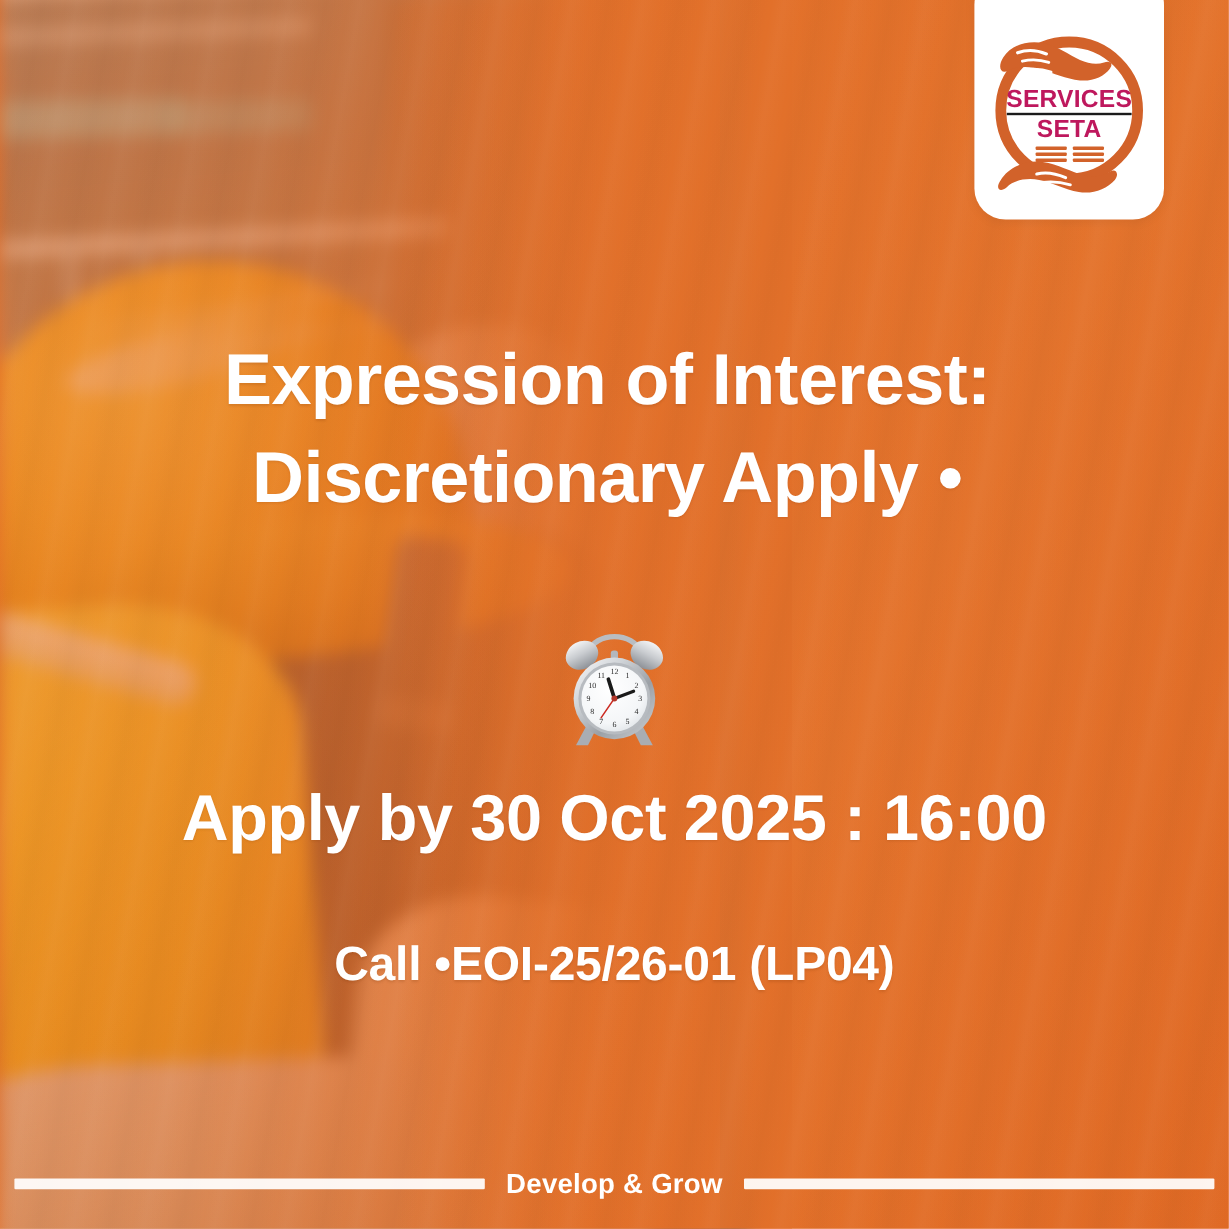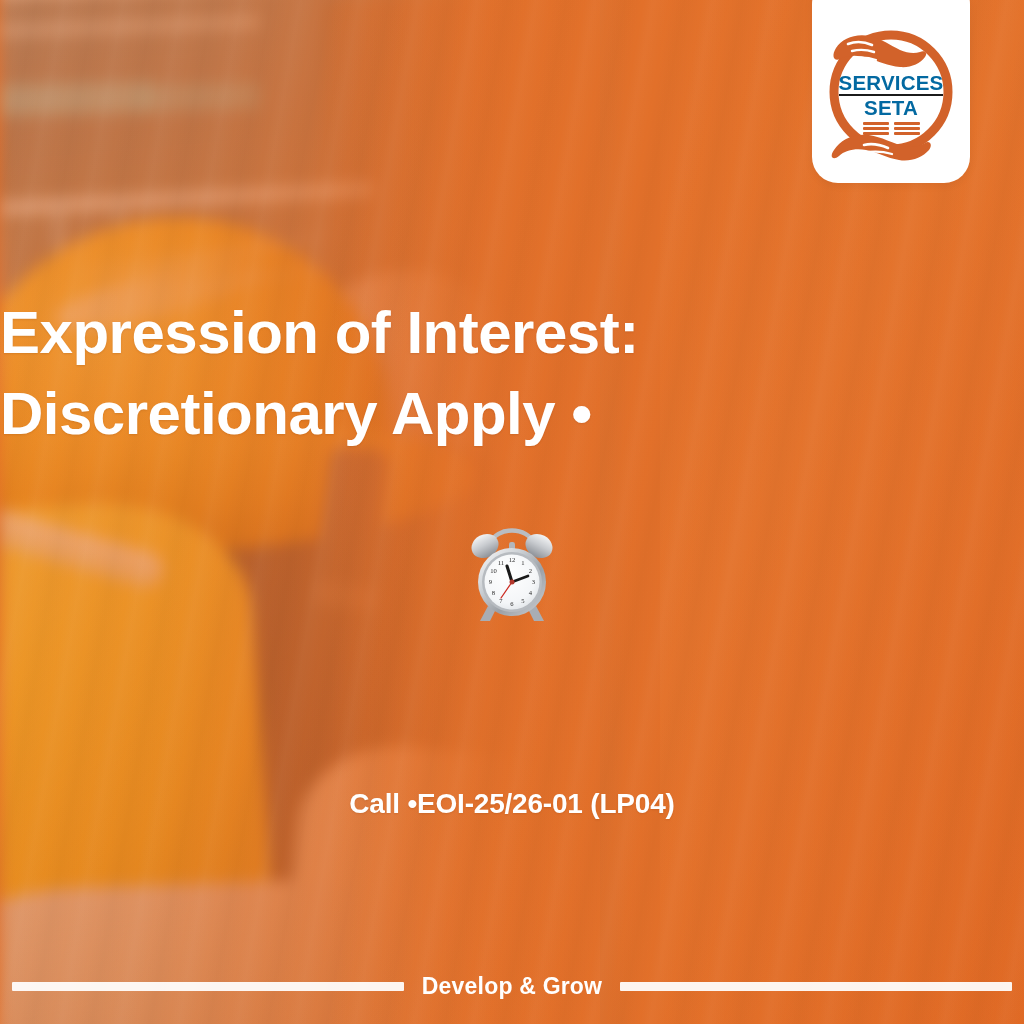--- a/index.html
+++ b/index.html
@@ -218,21 +218,21 @@
     position: absolute;
     left: 0; top: 22px;
     width: 158px; height: 183px;
   }
   .logo-svg { display:block; width: 158px; height: 183px; }
   .logo-word {
     position: absolute;
     left: 0; top: 72px;
     width: 158px;
     text-align: center;
-    color: #0369a1;
+    color: #be185d;
     font-family: "Liberation Sans", sans-serif;
     font-weight: bold;
     font-size: 20.5px;
     letter-spacing: 0.2px;
     line-height: 21px;
   }
   .logo-word .wl1 {
     display: inline-block;
     border-bottom: 2.6px solid #1b1b1b;
     padding-bottom: 1px;
@@ -250,22 +250,23 @@
   
   .content {
     position: absolute;
     inset: 0;
     z-index: 5;
   }
 
   .headline {
     position: absolute;
     left: 0;
-    top: 292px;
+    top: 276px;
     width: 1012px;
+    text-align: center;
     color: #ffffff;
     font-family: "Liberation Sans", sans-serif;
     font-weight: bold;
     font-size: 60px;
     line-height: 81px;
     letter-spacing: -0.5px;
     text-shadow: 0 1px 2px rgba(120,55,10,0.18);
   }
   .headline .hl { display: block; }
 
@@ -295,21 +296,21 @@
 
   .callref {
     position: absolute;
     left: 0;
     top: 778px;
     width: 1024px;
     text-align: center;
     color: #ffffff;
     font-family: "Liberation Sans", sans-serif;
     font-weight: bold;
-    font-size: 28px;
+    font-size: 40px;
     line-height: 52px;
     letter-spacing: -0.2px;
     text-shadow: 0 1px 2px rgba(120,55,10,0.18);
   }
 
   
   .footer {
     position: absolute;
     left: 0;
     top: 966px;
@@ -479,20 +480,21 @@
           <text x="35" y="47">11</text>
         </g>
 
         <line x1="46" y1="64" x2="41" y2="48" stroke="#1a1a1a" stroke-width="3.1" stroke-linecap="round"></line>
         <line x1="46" y1="64" x2="62" y2="58" stroke="#1a1a1a" stroke-width="2.7" stroke-linecap="round"></line>
         <line x1="46" y1="64" x2="35" y2="80" stroke="#cc2b22" stroke-width="1.3" stroke-linecap="round"></line>
         <circle cx="46" cy="64" r="2.5" fill="#b2372b"></circle>
       </svg>
     </div>
 
+    <div class="deadline">Apply by 30 Oct 2025 : 16:00</div>
 
     <div class="callref">Call •EOI-25/26-01 (LP04)</div>
   </div>
 
   <div class="footer">
     <span class="rule left"></span>
     <span class="tagline">Develop &amp; Grow</span>
     <span class="rule right"></span>
   </div>
 

